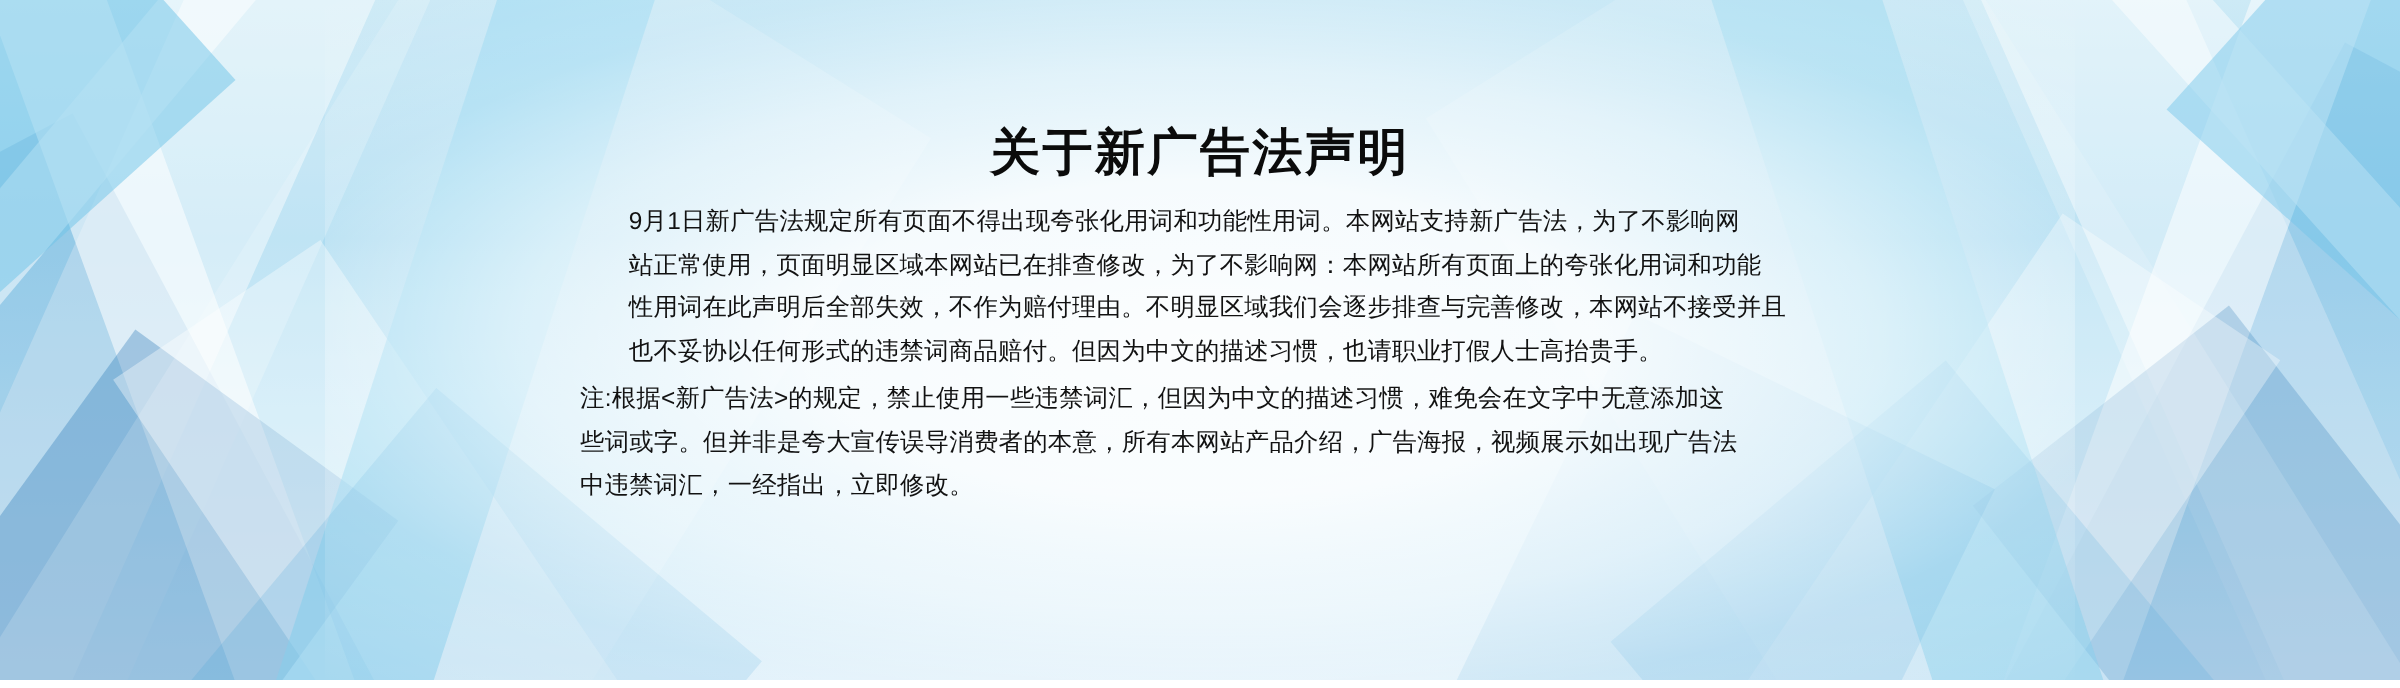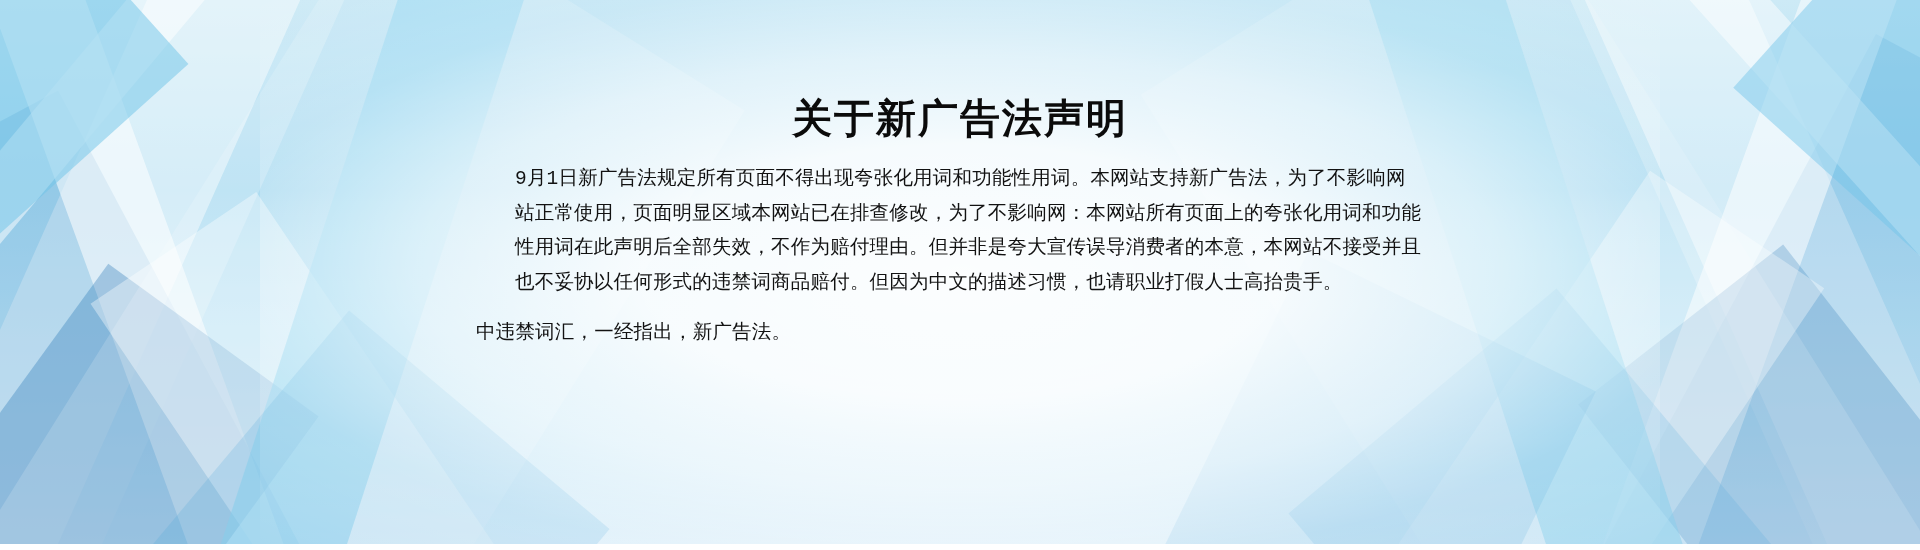--- a/index.html
+++ b/index.html
@@ -10,21 +10,20 @@
   body {
     font-family: "Liberation Sans", "DejaVu Sans", sans-serif;
   }
 
   .banner {
     position: relative;
     width: 1920px;
     height: 544px;
     overflow: hidden;
     background: linear-gradient(180deg, #bfe4f4 0%, #9ed6ef 35%, #bde4f5 70%, #dff0fa 100%);
-    font-family: Liberation Mono, monospace;
   }
 
   
   .bg-layer {
     position: absolute;
     inset: 0;
     overflow: hidden;
   }
 
   .shape {
@@ -97,21 +96,21 @@
   }
 
   .body-text {
     font-size: 19.5px;
     line-height: 34.5px;
     color: #121212;
     letter-spacing: 0.2px;
   }
 
   .para {
-    margin: 16px;
+    margin: 4px;
   }
   .para.indent { text-indent: 2em; }
 
   .line { display: block; white-space: pre; }
 </style>
 </head>
 <body>
 
 <div class="banner">
 
@@ -144,22 +143,24 @@
     <span class="glow"></span>
   </div>
 
   <div class="content">
     <h1 class="headline">关于新广告法声明</h1>
 
     <div class="body-text">
       <p class="para indent">
         <span class="line">9月1日新广告法规定所有页面不得出现夸张化用词和功能性用词。本网站支持新广告法，为了不影响网</span>
         <span class="line">站正常使用，页面明显区域本网站已在排查修改，为了不影响网：本网站所有页面上的夸张化用词和功能</span>
-        <span class="line">性用词在此声明后全部失效，不作为赔付理由。但并非是夸大宣传误导消费者的本意，本网站不接受并且</span>
+        <span class="line">性用词在此声明后全部失效，不作为赔付理由。不明显区域我们会逐步排查与完善修改，本网站不接受并且</span>
         <span class="line">也不妥协以任何形式的违禁词商品赔付。但因为中文的描述习惯，也请职业打假人士高抬贵手。</span>
       </p>
       <p class="para">
-        <span class="line">中违禁词汇，一经指出，新广告法。</span>
+        <span class="line">注:根据&lt;新广告法&gt;的规定，禁止使用一些违禁词汇，但因为中文的描述习惯，难免会在文字中无意添加这</span>
+        <span class="line">些词或字。但并非是夸大宣传误导消费者的本意，所有本网站产品介绍，广告海报，视频展示如出现广告法</span>
+        <span class="line">中违禁词汇，一经指出，立即修改。</span>
       </p>
     </div>
   </div>
 
 </div>
 
 </body></html>

